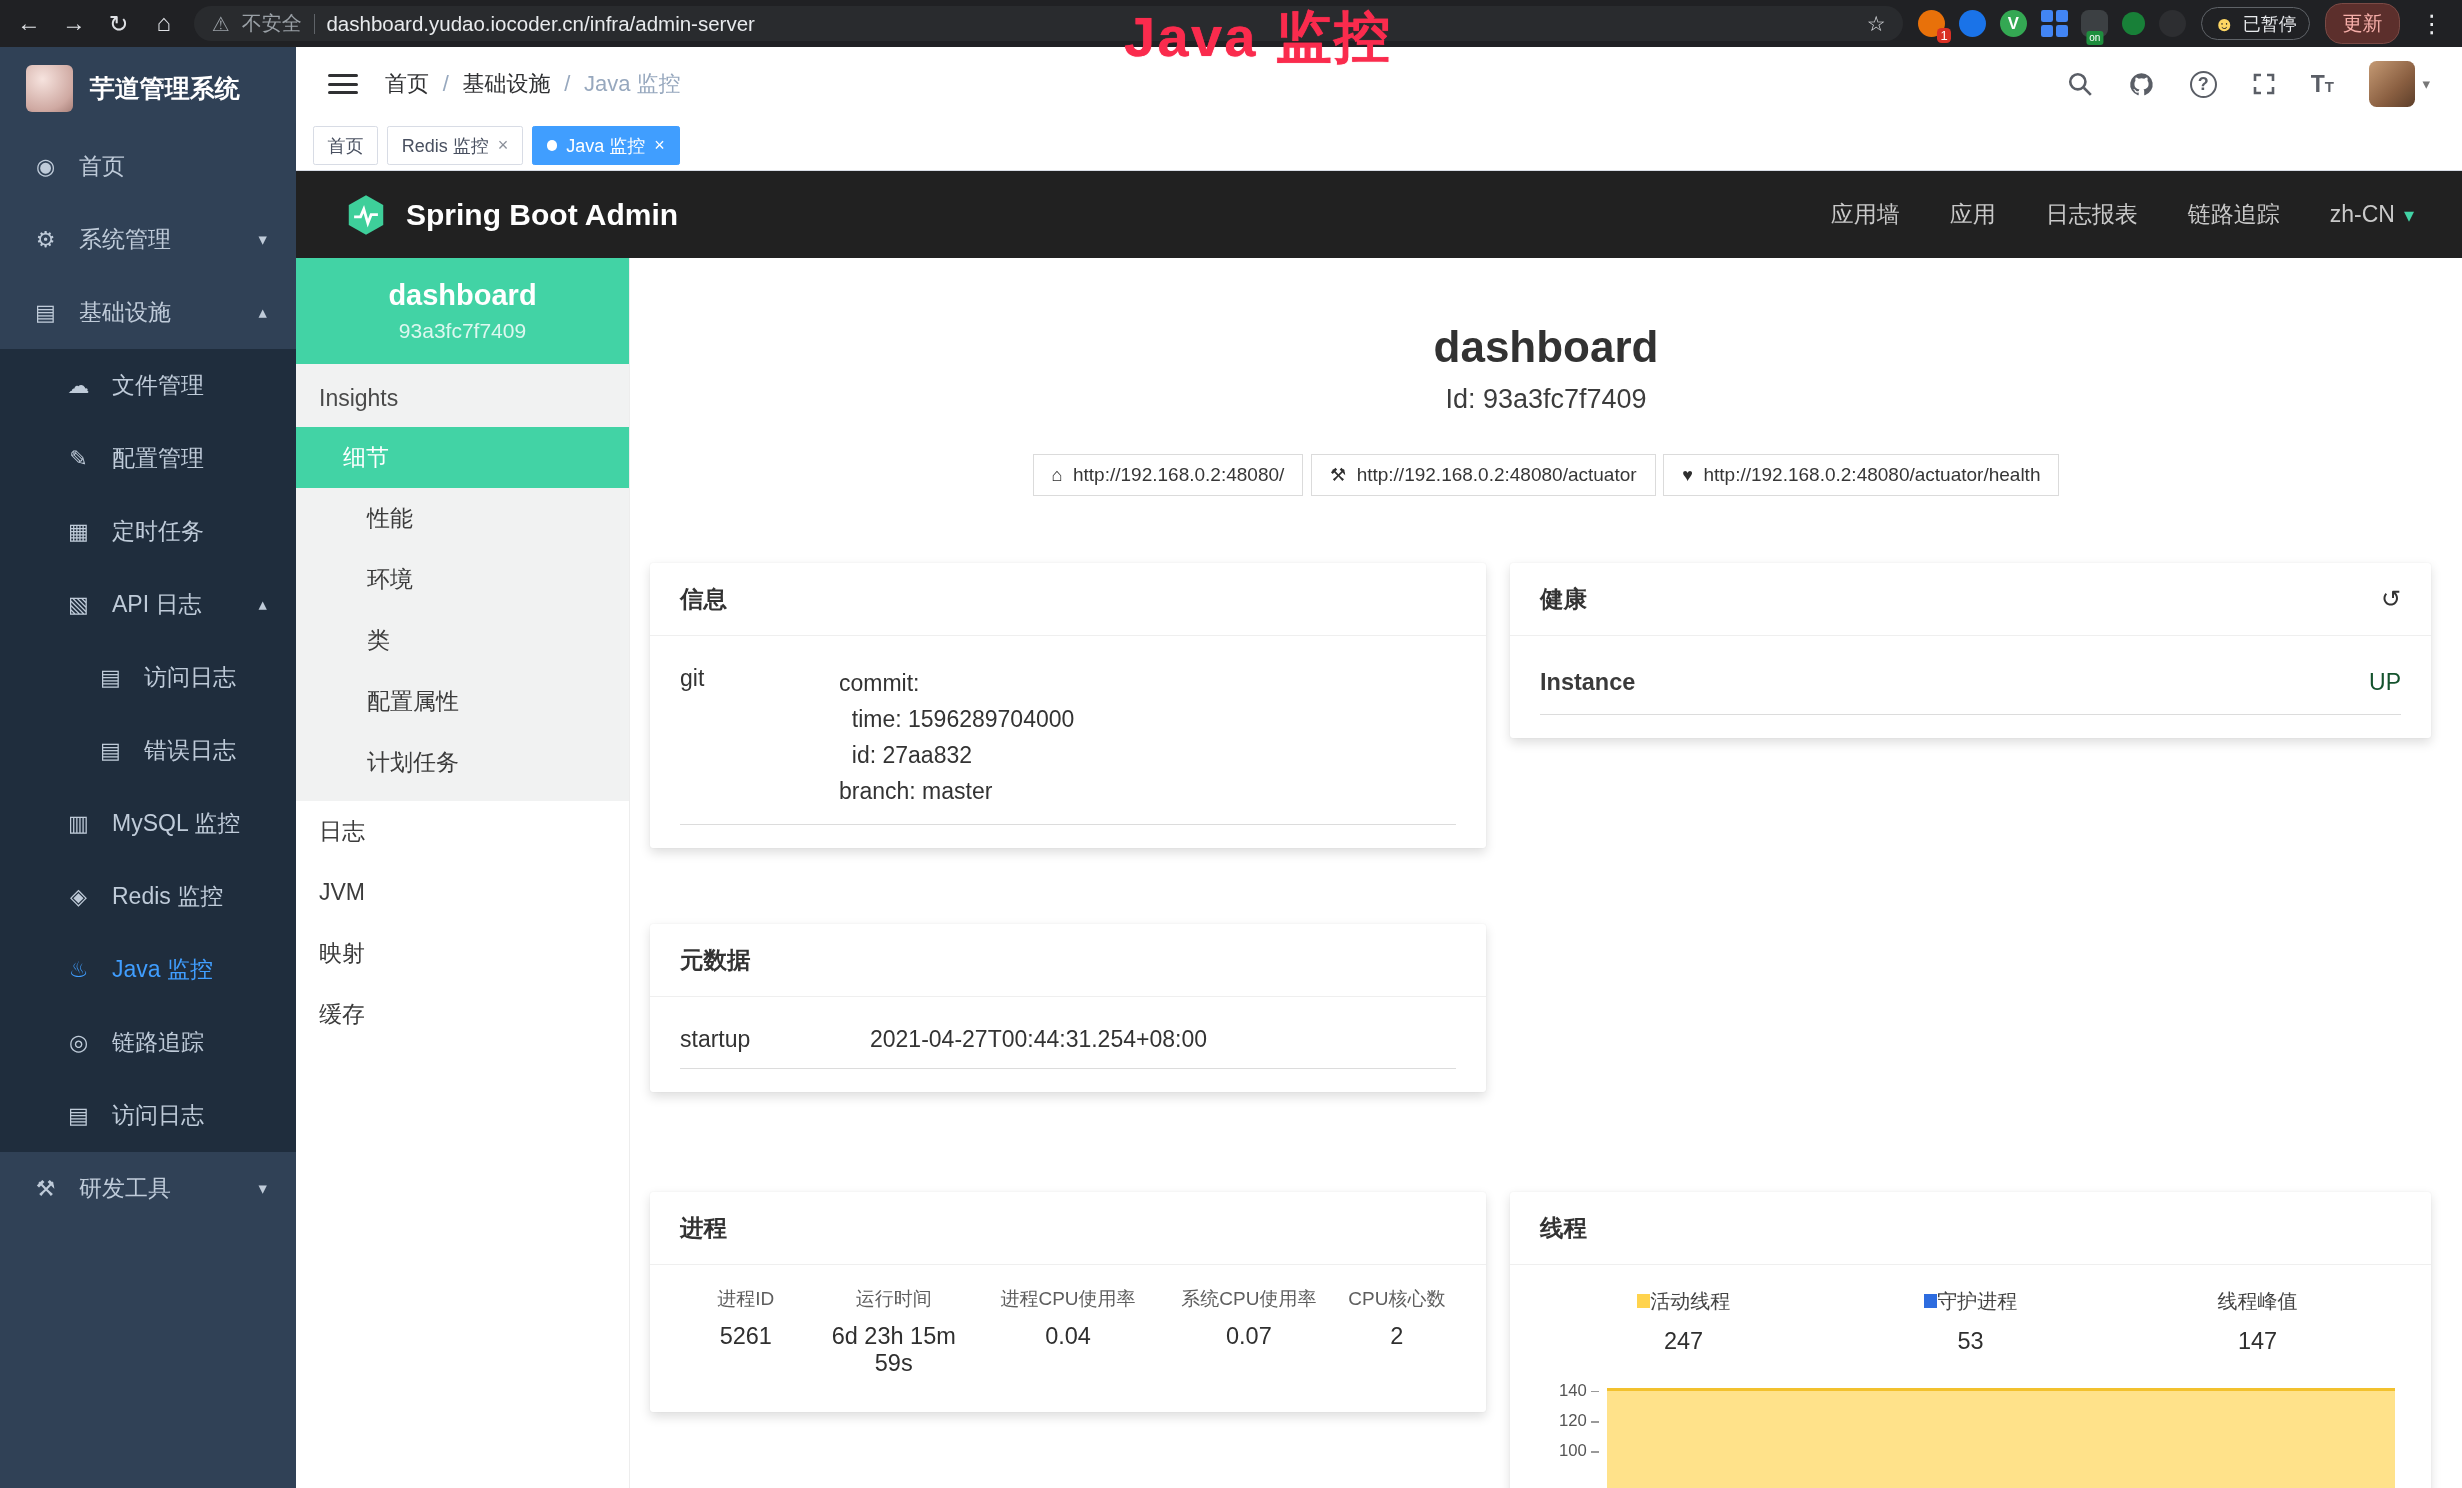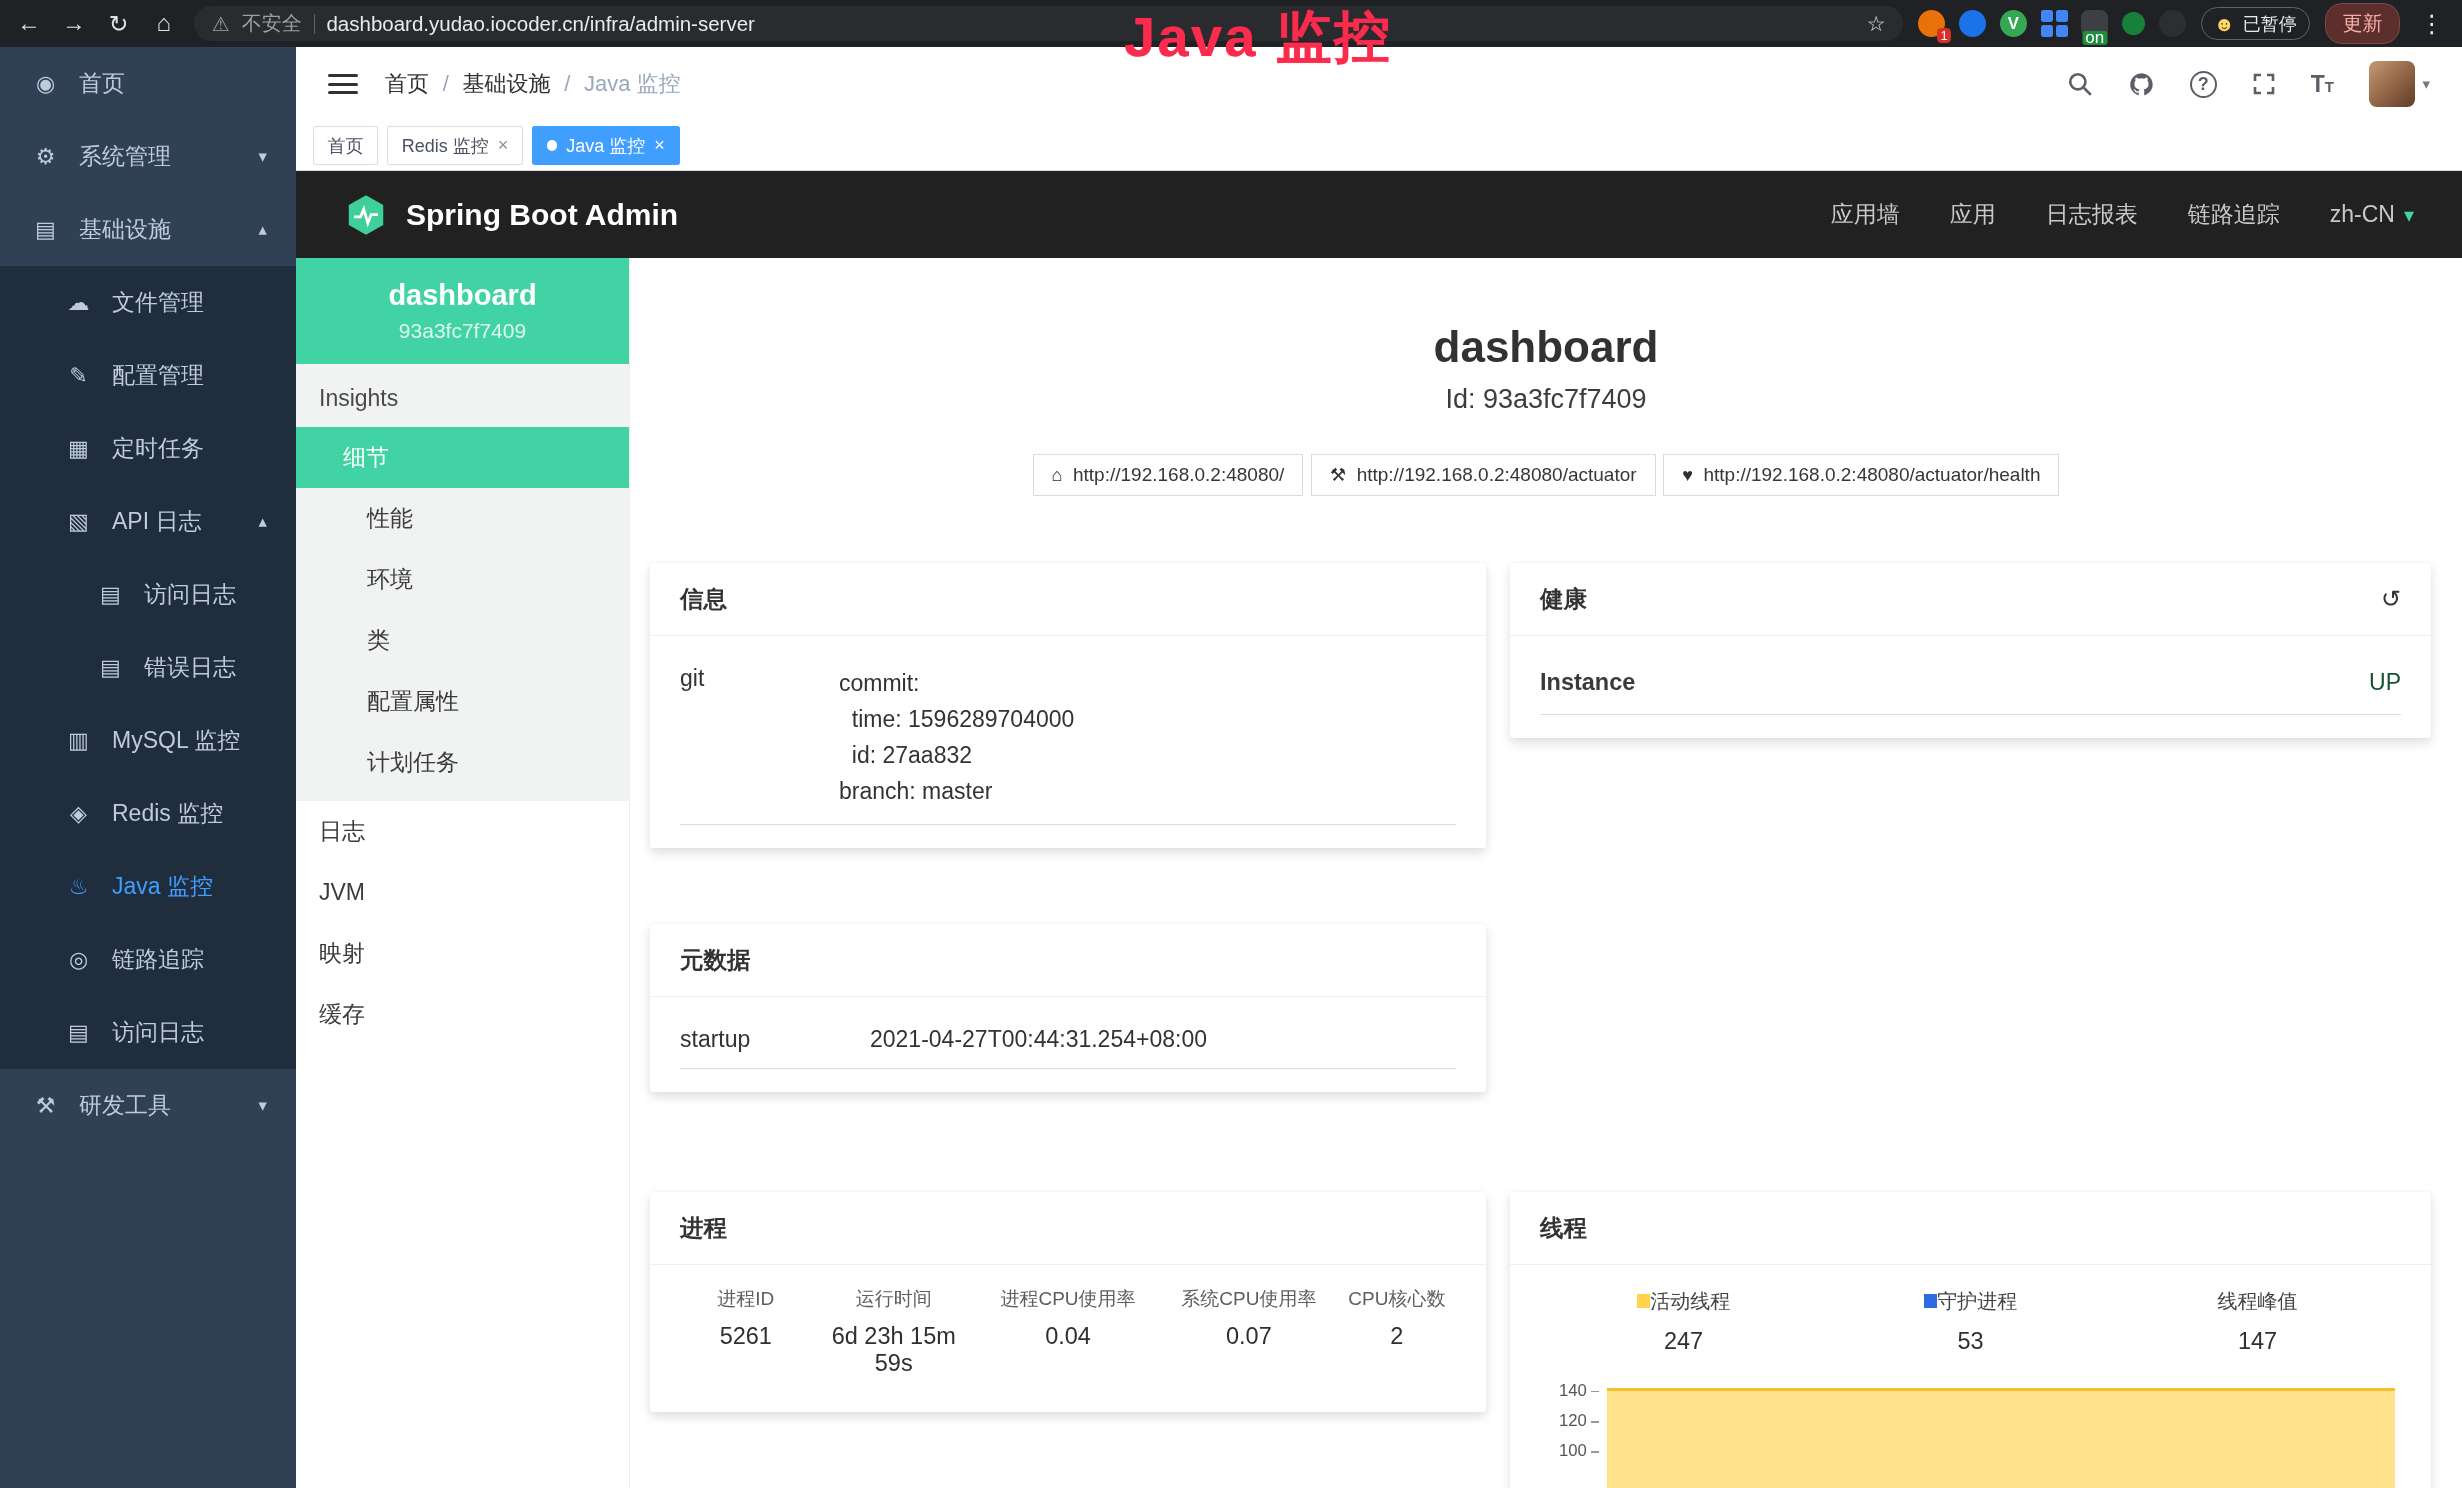--- a/index.html
+++ b/index.html
@@ -25,21 +25,21 @@
   .ext.e2 { background:#1a73e8; border-radius:50%; }
   .ext.e3 { background:#34a853; border-radius:50%; color:#fff; font-size:16.7px; font-weight:700; text-align:center; line-height:27px; }
   .ext.e4 { background:transparent; display:grid; grid-template-columns:12px 12px; grid-template-rows:12px 12px; gap:3px; }
   .ext.e4 i { background:#4285f4; border-radius:2.3px; }
   .ext.e5 { background:#3c4043; }
   .ext.e6 { background:#188038; border-radius:50%; width:23px; height:23px; }
   .ext.e7 { background:#2d2e31; border-radius:50%; }
   .ext-badge { position:absolute; bottom:-6px; right:-6px; background:#d93025; color:#fff;
     font-size:13px; line-height:15px; border-radius:4.6px; padding:0 3.8px; }
   .on-badge { position:absolute; bottom:-7.6px; left:50%; transform:translateX(-50%);
-    background:#1e8e3e; color:#fff; font-size:17px; line-height:13.7px; border-radius:3px; padding:0 3px; }
+    background:#1e8e3e; color:#fff; font-size:10px; line-height:13.7px; border-radius:3px; padding:0 3px; }
   .paused-pill { display:flex; align-items:center; gap:7.6px; border:0.8px solid #5f6368;
     border-radius:16.7px; padding:3.8px 12px; color:#e8eaed; font-size:18px; white-space:nowrap; }
   .smiley { color:#fdd663; font-size:20.5px; }
   .update-btn { background:#5c2f2c; border:0.8px solid #7a4a45; color:#f6aea9; border-radius:16.7px;
     padding:6px 16.7px; font-size:20px; white-space:nowrap; }
   .dots-ico { color:#e8eaed; font-size:24px; padding:0 4.6px; }
 
   
   .annotation { position:absolute; left:1124px; top:0px; z-index:99; color:#fa2b4d;
     font-size:56px; font-weight:700; letter-spacing:2.3px; text-shadow:0 0 0.8px #fa2b4d; }
@@ -204,20 +204,24 @@
   </div>
   <div class="update-btn">更新</div>
   <span class="dots-ico">⋮</span>
 </div>
 
 <div class="annotation">Java 监控</div>
 
 <div class="shell">
 
   <aside class="app-sidebar">
+    <div class="logo-row">
+      <span class="logo-img"></span>
+      <span class="logo-title">芋道管理系统</span>
+    </div>
     <div class="s-item">
       <span class="s-ico">◉</span>
       <span>首页</span>
     </div>
     <div class="s-item">
       <span class="s-ico">⚙</span>
       <span>系统管理</span>
       <span class="chev">▾</span>
     </div>
     <div class="s-item">

